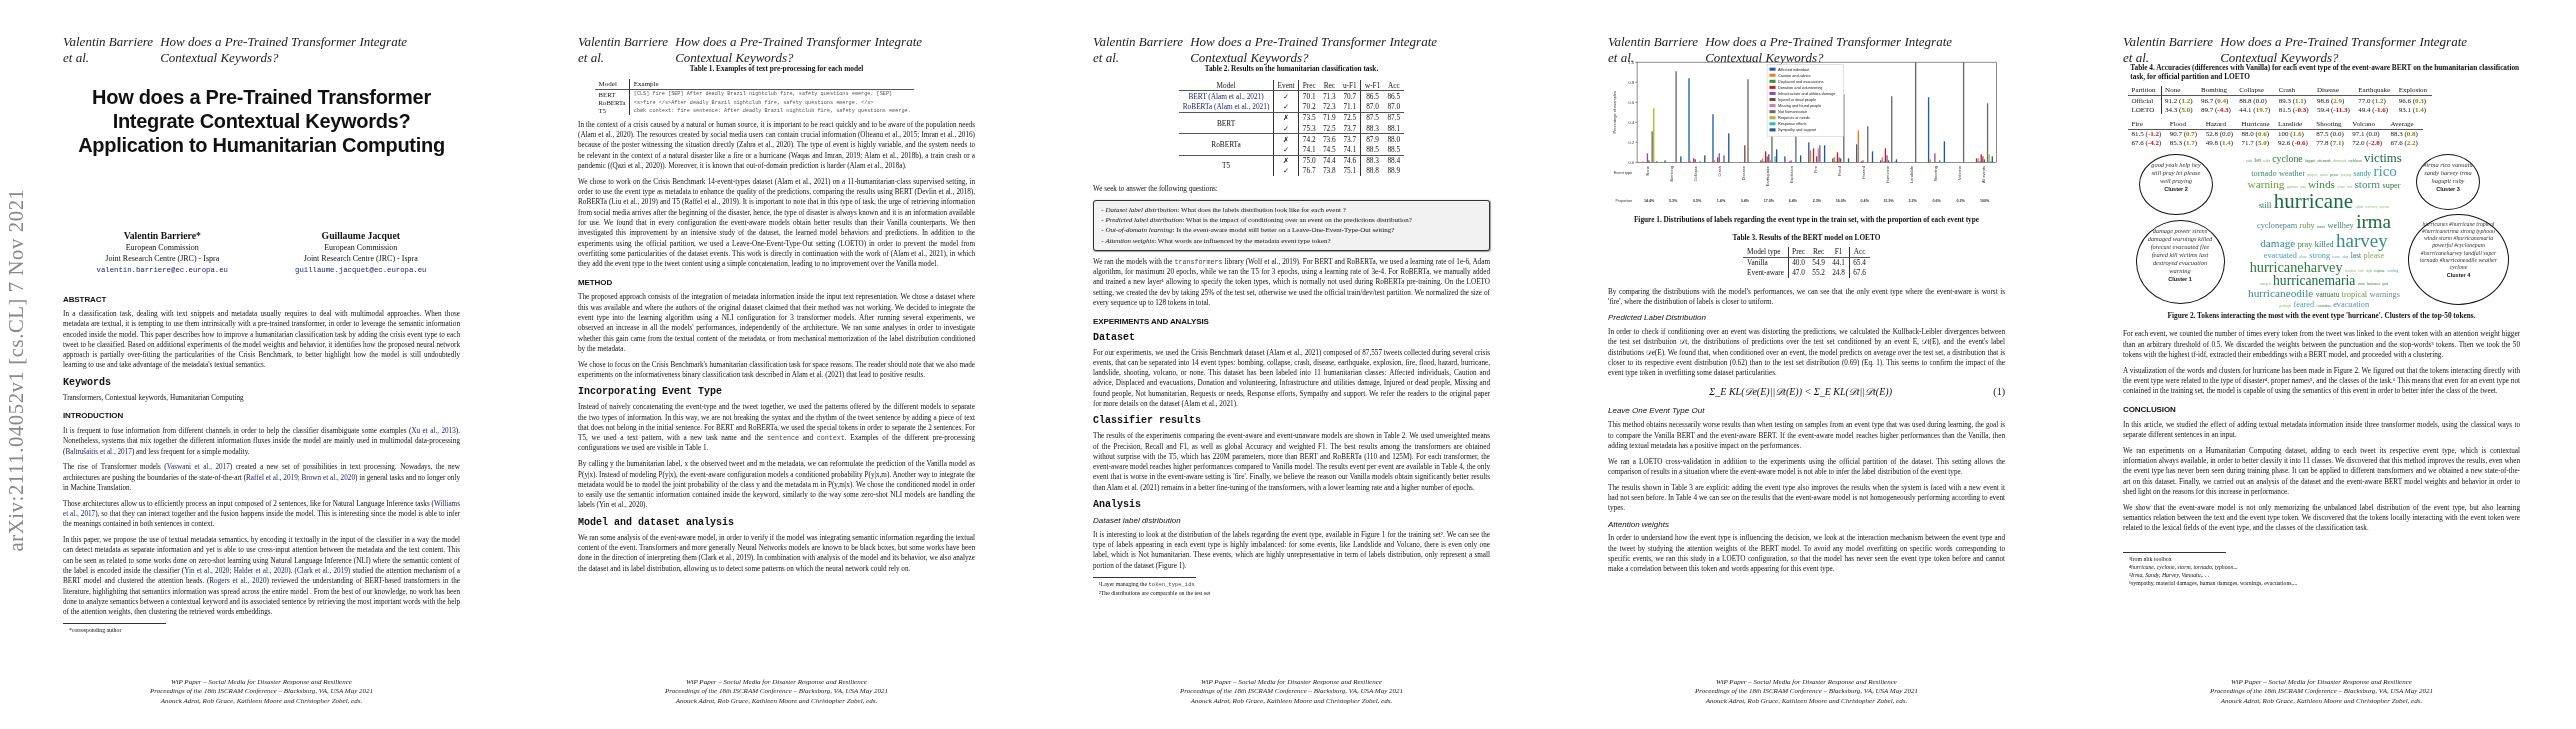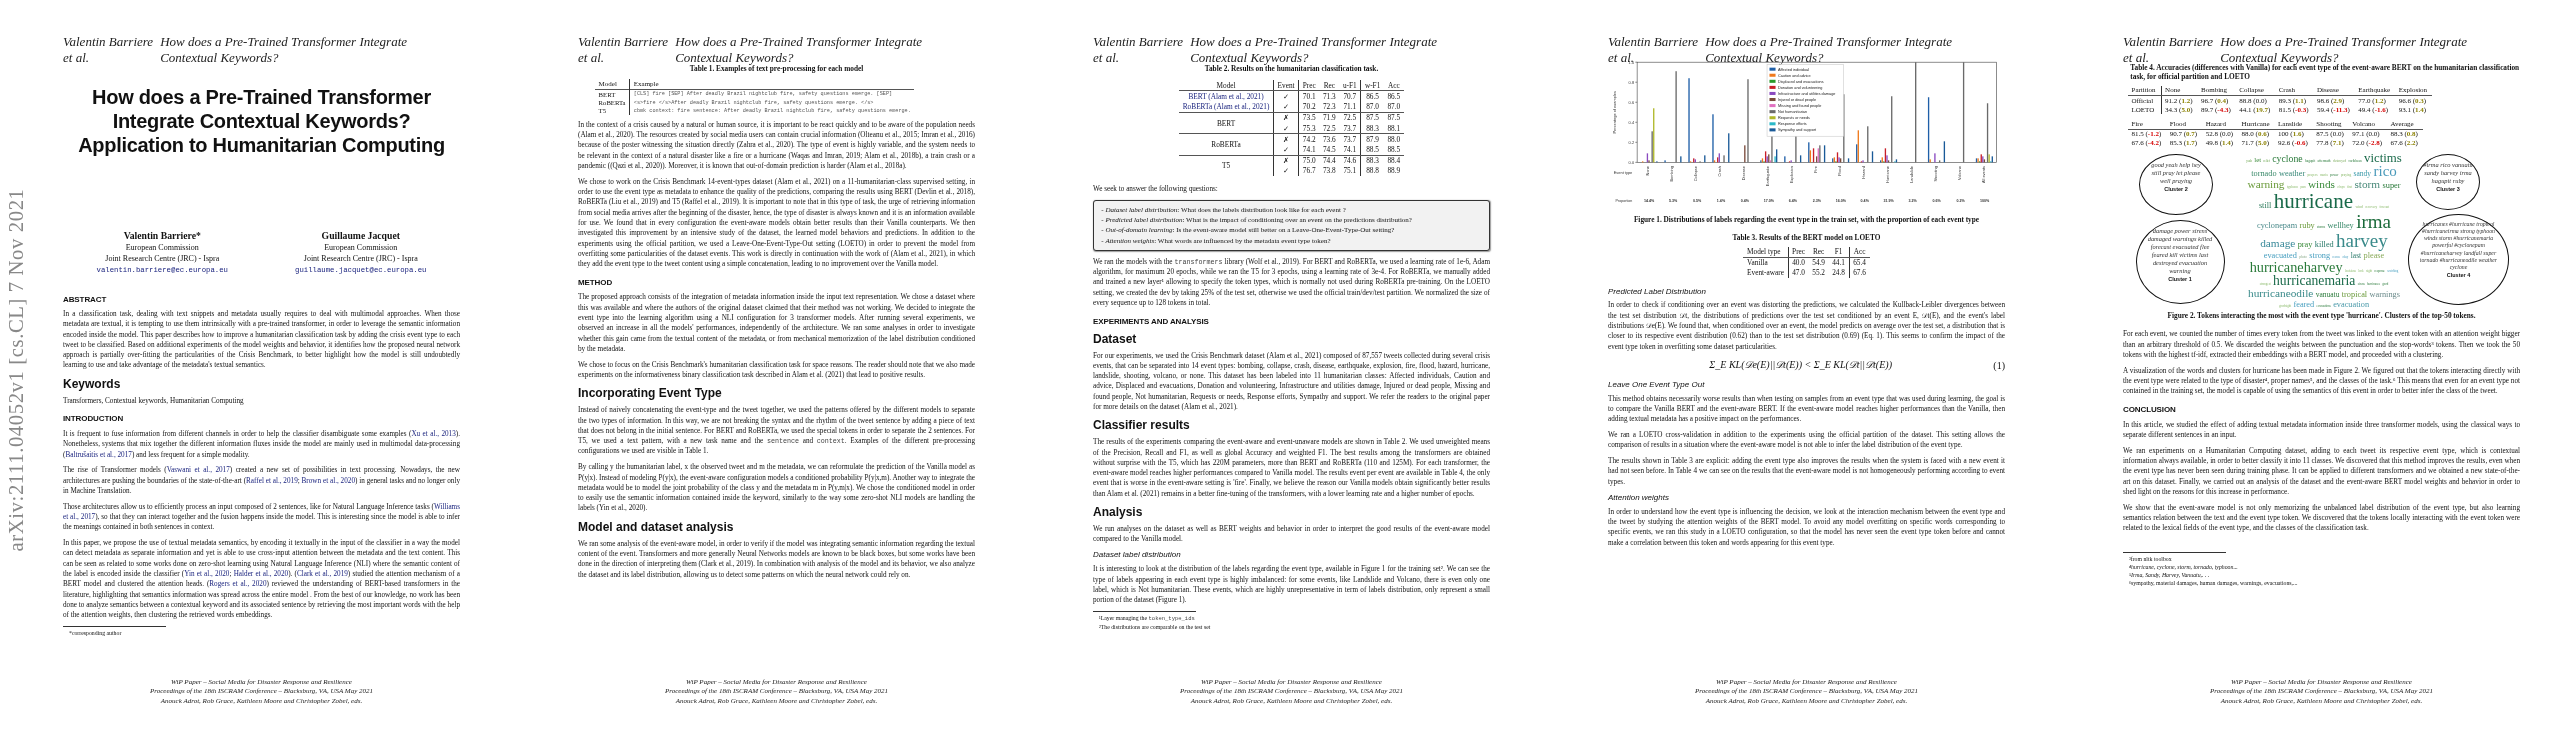--- a/index.html
+++ b/index.html
@@ -4,21 +4,21 @@
 <style>
   html,body{margin:0;padding:0;background:#fff;}
   body{width:2576px;height:729px;overflow:hidden;position:relative;font-family:"Liberation Serif","DejaVu Serif",serif;color:#111;}
   .spread{display:flex;width:2576px;height:729px;}
   .page{position:relative;width:515px;height:729px;box-sizing:border-box;padding:0 0 0 63px;overflow:hidden;}
   .inner{position:absolute;left:63px;width:397px;}
   .runhead{position:absolute;top:34px;left:63px;width:397px;font-style:italic;font-size:13px;display:flex;justify-content:space-between;color:#222;}
   .footer{position:absolute;bottom:23px;left:63px;width:397px;text-align:center;font-style:italic;font-size:7px;line-height:9.4px;color:#222;}
   p{margin:0 0 5.5px 0;font-size:7.2px;line-height:10.3px;text-align:justify;}
   h2{font-family:"Liberation Sans",sans-serif;font-size:8px;font-weight:bold;margin:8.5px 0 5.5px 0;letter-spacing:-0.1px;}
-  h3{font-family:Liberation Sans, sans-serif;font-size:12px;font-weight:bold;margin:6px 0 4.9px 0;}
+  h3{font-family:Liberation Mono, monospace;font-size:10px;font-weight:bold;margin:6px 0 4.9px 0;}
   h4{font-family:"Liberation Sans",sans-serif;font-size:8px;font-style:italic;font-weight:normal;margin:6px 0 4.9px 0;}
   .cite{color:#1a237e;}
   .mono{font-family:"Liberation Mono","DejaVu Sans Mono",monospace;font-size:6.7px;color:#444;}
   .arxiv{position:absolute;left:3.6px;top:109px;width:24px;height:522px;}
   .arxiv span{position:absolute;left:50%;top:50%;transform:translate(-50%,-50%) rotate(-90deg);white-space:nowrap;font-family:"Liberation Serif",serif;font-size:20.7px;color:#888;letter-spacing:0.6px;}
   .title{position:absolute;top:85px;left:63px;width:397px;text-align:center;font-family:"Liberation Sans",sans-serif;font-weight:bold;font-size:20px;line-height:24px;letter-spacing:-0.3px;}
   .authors{position:absolute;top:230px;left:63px;width:397px;display:flex;justify-content:space-around;text-align:center;font-size:8px;line-height:11.5px;}
   .authors .name{font-weight:bold;font-size:9.7px;}
   .authors .email{font-family:"Liberation Mono",monospace;color:#1a237e;font-size:7.3px;}
   .fnrule{width:103px;border-top:0.6px solid #333;margin:4.9px 0 2.4px 0;}
@@ -238,21 +238,20 @@
         <div>- <i>Out-of-domain learning</i><span>: Is the event-aware model still better on a Leave-One-Event-Type-Out setting?</span></div>
         <div>- <i>Attention weights</i><span>: What words are influenced by the metadata event type token?</span></div>
       </div>
       <p><span>We ran the models with the </span><span class="mono">transformers</span><span> library (Wolf et al., 2019). For BERT and RoBERTa, we used a learning rate of 1e-6, Adam algorithm, for maximum 20 epochs, while we ran the T5 for 3 epochs, using a learning rate of 3e-4. For RoBERTa, we manually added and trained a new layer¹ allowing to specify the token types, which is normally not used during RoBERTa pre-training. On the LOETO setting, we created the dev by taking 25% of the test set, otherwise we used the official train/dev/test partition. We normalized the size of every sequence up to 128 tokens in total.</span></p>
       <h2>EXPERIMENTS AND ANALYSIS</h2>
       <h3>Dataset</h3>
       <p>For our experiments, we used the Crisis Benchmark dataset (Alam et al., 2021) composed of 87,557 tweets collected during several crisis events, that can be separated into 14 event types: bombing, collapse, crash, disease, earthquake, explosion, fire, flood, hazard, hurricane, landslide, shooting, volcano, or none. This dataset has been labeled into 11 humanitarian classes: Affected individuals, Caution and advice, Displaced and evacuations, Donation and volunteering, Infrastructure and utilities damage, Injured or dead people, Missing and found people, Not humanitarian, Requests or needs, Response efforts, Sympathy and support. We refer the readers to the original paper for more details on the dataset (Alam et al., 2021).</p>
       <h3>Classifier results</h3>
       <p>The results of the experiments comparing the event-aware and event-unaware models are shown in Table 2. We used unweighted means of the Precision, Recall and F1, as well as global Accuracy and weighted F1. The best results among the transformers are obtained without surprise with the T5, which has 220M parameters, more than BERT and RoBERTa (110 and 125M). For each transformer, the event-aware model reaches higher performances compared to Vanilla model. The results event per event are available in Table 4, the only event that is worse in the event-aware setting is 'fire'. Finally, we believe the reason our Vanilla models obtain significantly better results than Alam et al. (2021) remains in a better fine-tuning of the transformers, with a lower learning rate and a higher number of epochs.</p>
       <h3>Analysis</h3>
-      <p>We run analyses on the dataset as well as BERT weights and behavior in order to interpret the good results of the event-aware model compared to the Vanilla model.</p>
       <h4>Dataset label distribution</h4>
       <p>It is interesting to look at the distribution of the labels regarding the event type, available in Figure 1 for the training set². We can see the type of labels appearing in each event type is highly imbalanced: for some events, like Landslide and Volcano, there is even only one label, which is Not humanitarian. These events, which are highly unrepresentative in term of labels distribution, only represent a small portion of the dataset (Figure 1).</p>
       <div class="fnrule"></div>
       <div class="fn"><span>¹Layer managing the </span><span class="mono" style="font-size:5.5px;">token_type_ids</span></div>
       <div class="fn">²The distributions are comparable on the test set</div>
     </div>
     <div class="footer">
       <div>WiP Paper – Social Media for Disaster Response and Resilience</div>
       <div>Proceedings of the 18th ISCRAM Conference – Blacksburg, VA, USA May 2021</div>
       <div>Anouck Adrot, Rob Grace, Kathleen Moore and Christopher Zobel, eds.</div>
@@ -445,20 +444,21 @@
           </tr>
           <tr>
             <td style="text-align:left;">Event-aware</td>
             <td class="bl">47.0</td>
             <td>55.2</td>
             <td>24.8</td>
             <td class="bl b">67.6</td>
           </tr>
         </tbody>
       </table>
+      <p>By comparing the distributions with the model's performances, we can see that the only event type where the event-aware is worst is 'fire', where the distribution of labels is closer to uniform.</p>
       <h4>Predicted Label Distribution</h4>
       <p>In order to check if conditioning over an event was distorting the predictions, we calculated the Kullback-Leibler divergences between the test set distribution 𝒟t, the distributions of predictions over the test set conditioned by an event E, 𝒟t(E), and the event's label distributions 𝒟e(E). We found that, when conditioned over an event, the model predicts on average over the test set, a distribution that is closer to its respective event distribution (0.62) than to the test set distribution (0.69) (Eq. 1). This seems to confirm the impact of the event type token in overfitting some dataset particularities.</p>
       <div class="eq">
         <span class="body">Σ_E KL(𝒟e(E)||𝒟t(E)) &lt; Σ_E KL(𝒟t||𝒟t(E))</span>
         <span style="font-style:normal;">(1)</span>
       </div>
       <h4>Leave One Event Type Out</h4>
       <p>This method obtains necessarily worse results than when testing on samples from an event type that was used during learning, the goal is to compare the Vanilla BERT and the event-aware BERT. If the event-aware model reaches higher performances than the Vanilla, then adding textual metadata has a positive impact on the performances.</p>
       <p>We ran a LOETO cross-validation in addition to the experiments using the official partition of the dataset. This setting allows the comparison of results in a situation where the event-aware model is not able to infer the label distribution of the event type.</p>
       <p>The results shown in Table 3 are explicit: adding the event type also improves the results when the system is faced with a new event it had not seen before. In Table 4 we can see on the results that the event-aware model is not homogeneously performing according to event types.</p>

